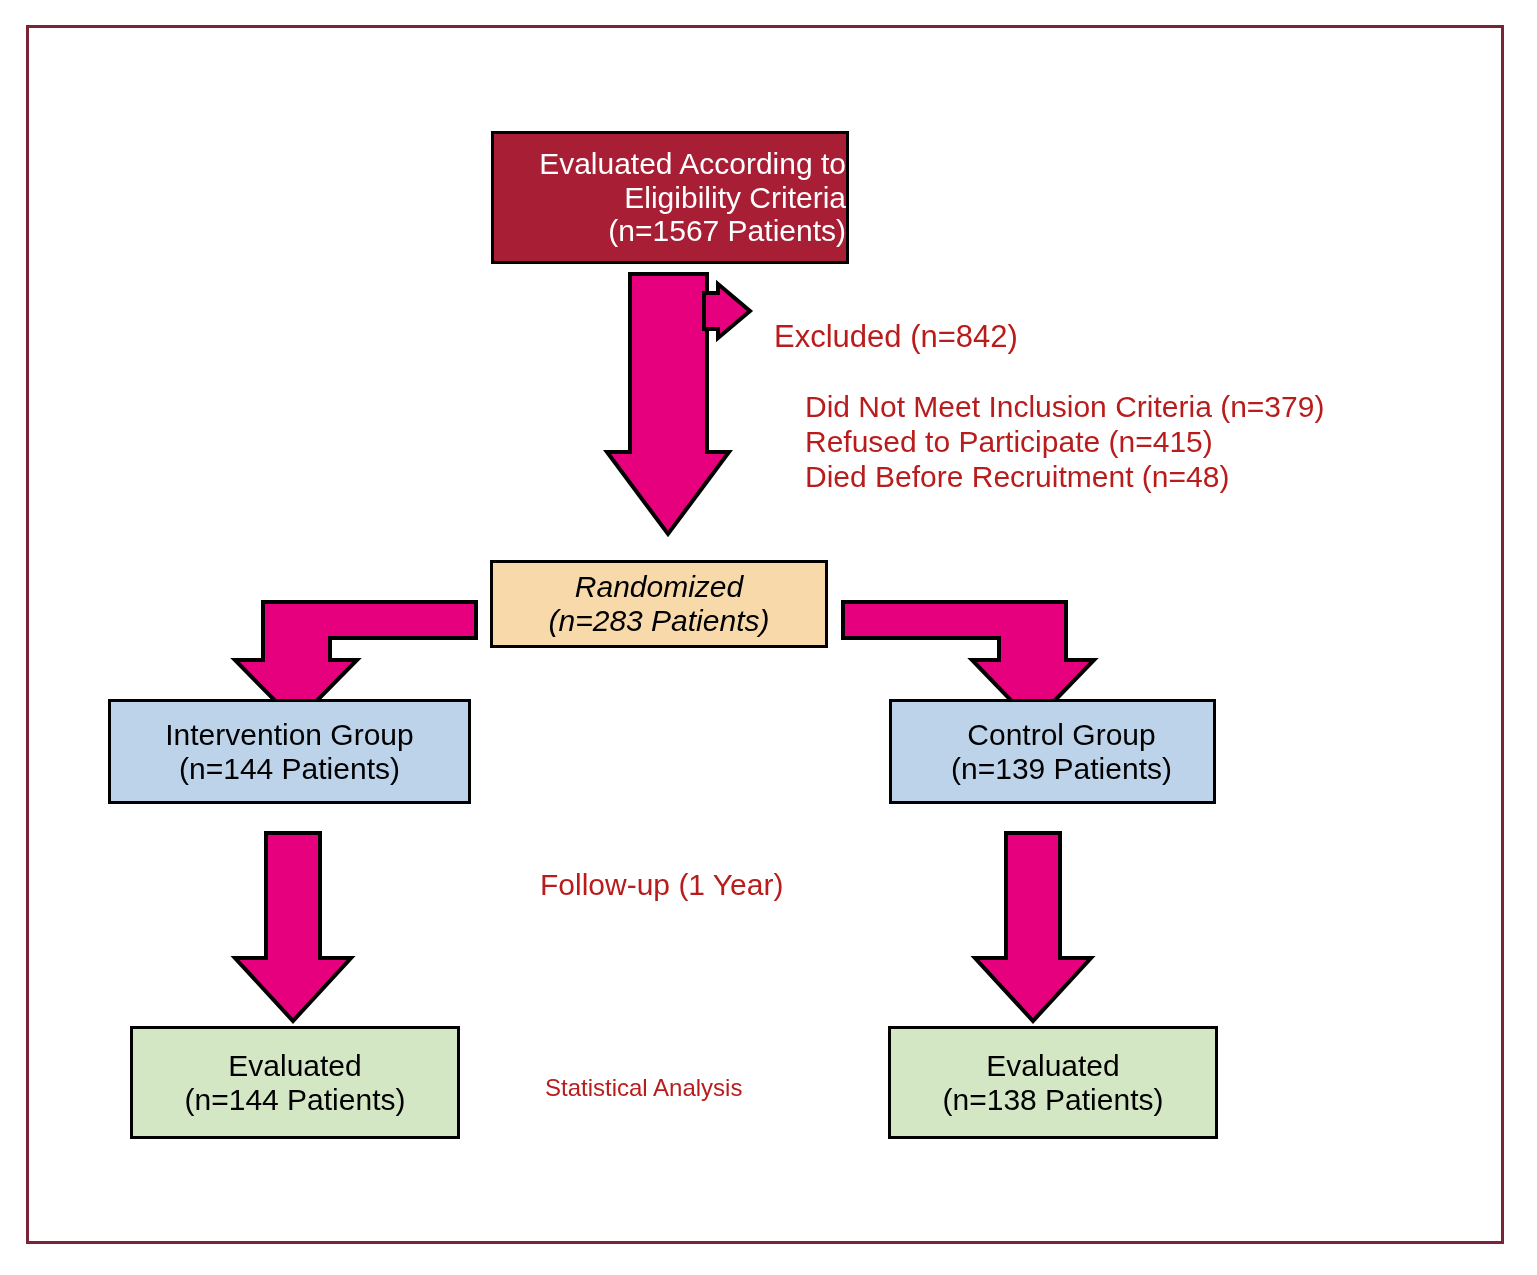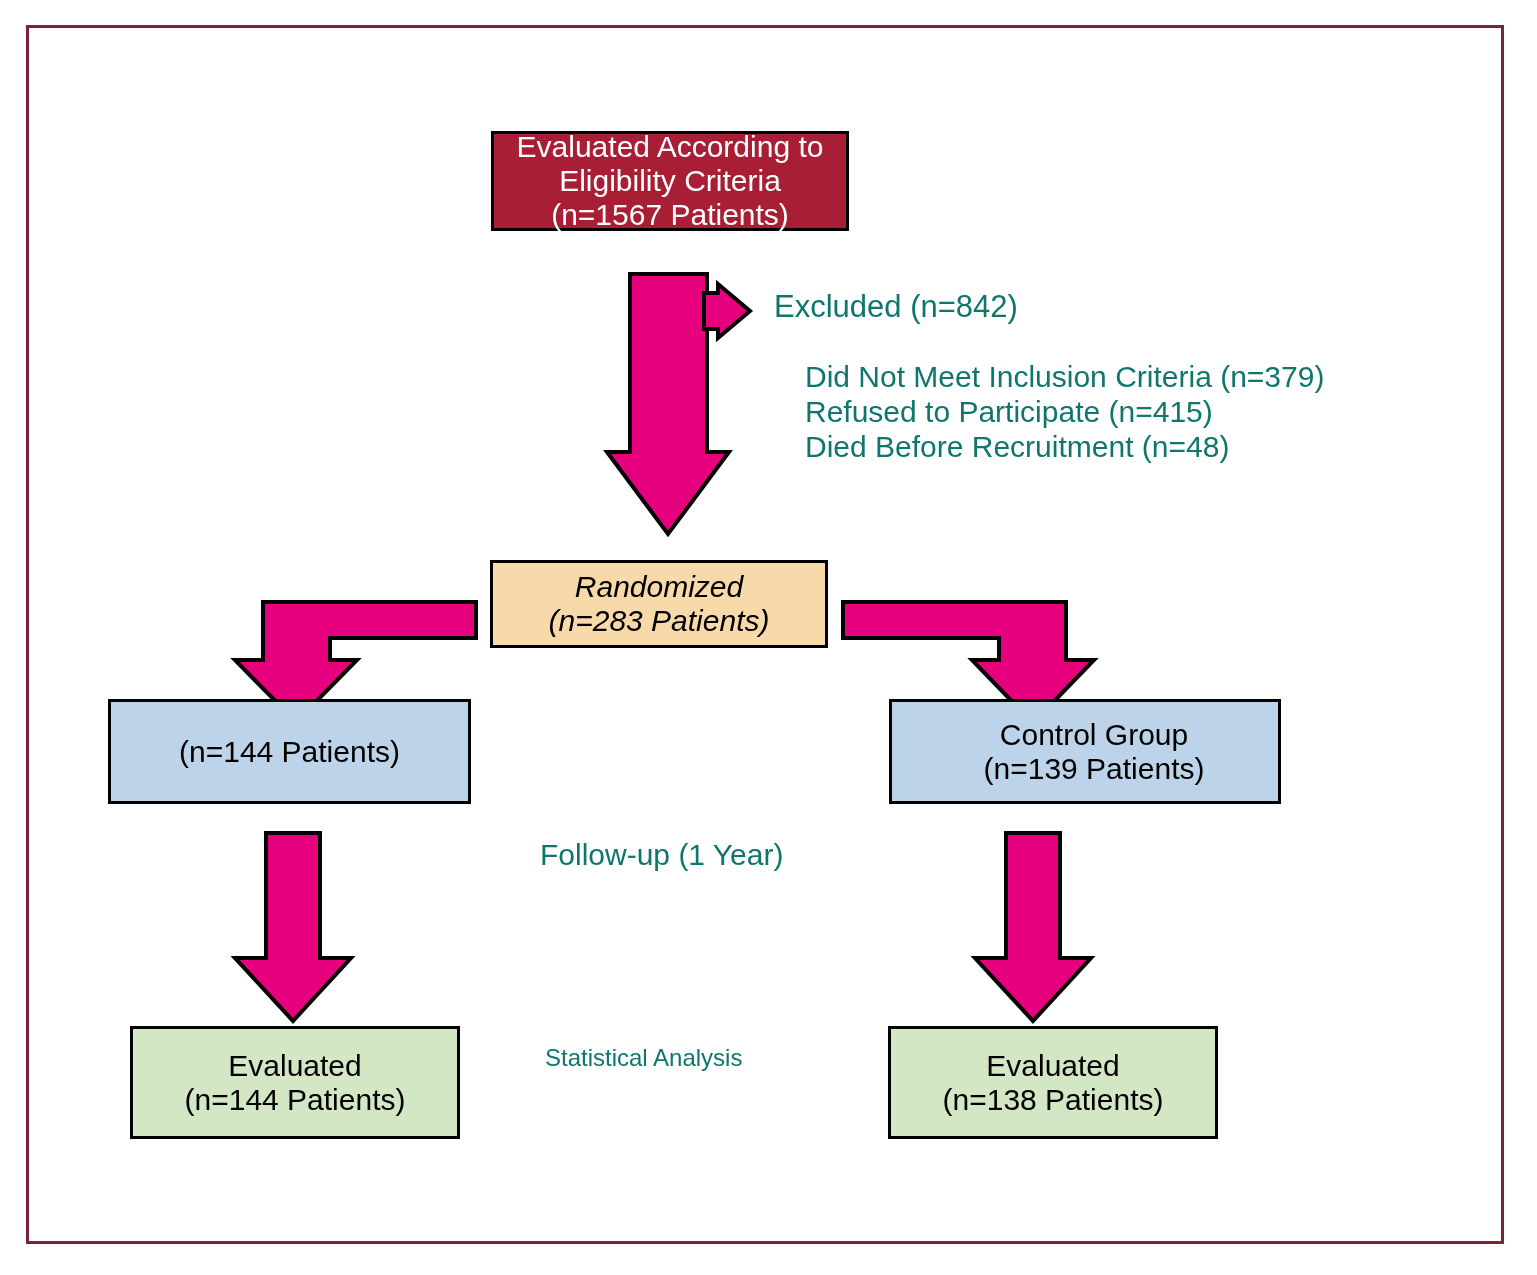--- a/index.html
+++ b/index.html
@@ -39,40 +39,41 @@
     line-height: 1.13;
     z-index: 4;
   }
   .flow-box .line {
     display: block;
     white-space: nowrap;
   }
 
   
   #box-eligibility {
-    left: 491px; top: 131px; width: 358px; height: 100px;
+    left: 491px; top: 131px; width: 358px; height: 133px;
     background: #a81e35;
     color: #ffffff;
     font-size: 30px;
+    align-items: flex-end;
   }
   #box-randomized {
     left: 490px; top: 560px; width: 338px; height: 88px;
     background: #f8d9a9;
     color: #000000;
     font-size: 30px;
     font-style: italic;
   }
   #box-intervention {
     left: 108px; top: 699px; width: 363px; height: 105px;
     background: #bdd3ea;
     color: #000000;
     font-size: 30px;
   }
   #box-control {
-    left: 889px; top: 699px; width: 392px; height: 105px;
+    left: 889px; top: 699px; width: 327px; height: 105px;
     background: #bdd3ea;
     color: #000000;
     font-size: 30px;
     padding-left: 18px;
   }
   #box-evaluated-left {
     left: 130px; top: 1026px; width: 330px; height: 113px;
     background: #d4e7c5;
     color: #000000;
     font-size: 30px;
@@ -80,24 +81,25 @@
   #box-evaluated-right {
     left: 888px; top: 1026px; width: 330px; height: 113px;
     background: #d4e7c5;
     color: #000000;
     font-size: 30px;
   }
 
   
   .free-text {
     position: absolute;
-    color: #0f766e;
+    color: #b91c1c;
     line-height: 1.16;
     white-space: nowrap;
     z-index: 3;
+    margin-top: 30px;
   }
   #txt-excluded {
     left: 774px; top: 289px;
     font-size: 31px;
   }
   #txt-exclusion-reasons {
     left: 805px; top: 360px;
     font-size: 30px;
   }
   #txt-followup {
@@ -164,20 +166,21 @@
     <span class="line">Eligibility Criteria</span>
     <span class="line">(n=1567 Patients)</span>
   </div>
 
   <div class="flow-box" id="box-randomized">
     <span class="line">Randomized</span>
     <span class="line">(n=283 Patients)</span>
   </div>
 
   <div class="flow-box" id="box-intervention">
+    <span class="line">Intervention Group</span>
     <span class="line">(n=144 Patients)</span>
   </div>
 
   <div class="flow-box" id="box-control">
     <span class="line">Control Group</span>
     <span class="line">(n=139 Patients)</span>
   </div>
 
   <div class="flow-box" id="box-evaluated-left">
     <span class="line">Evaluated</span>

